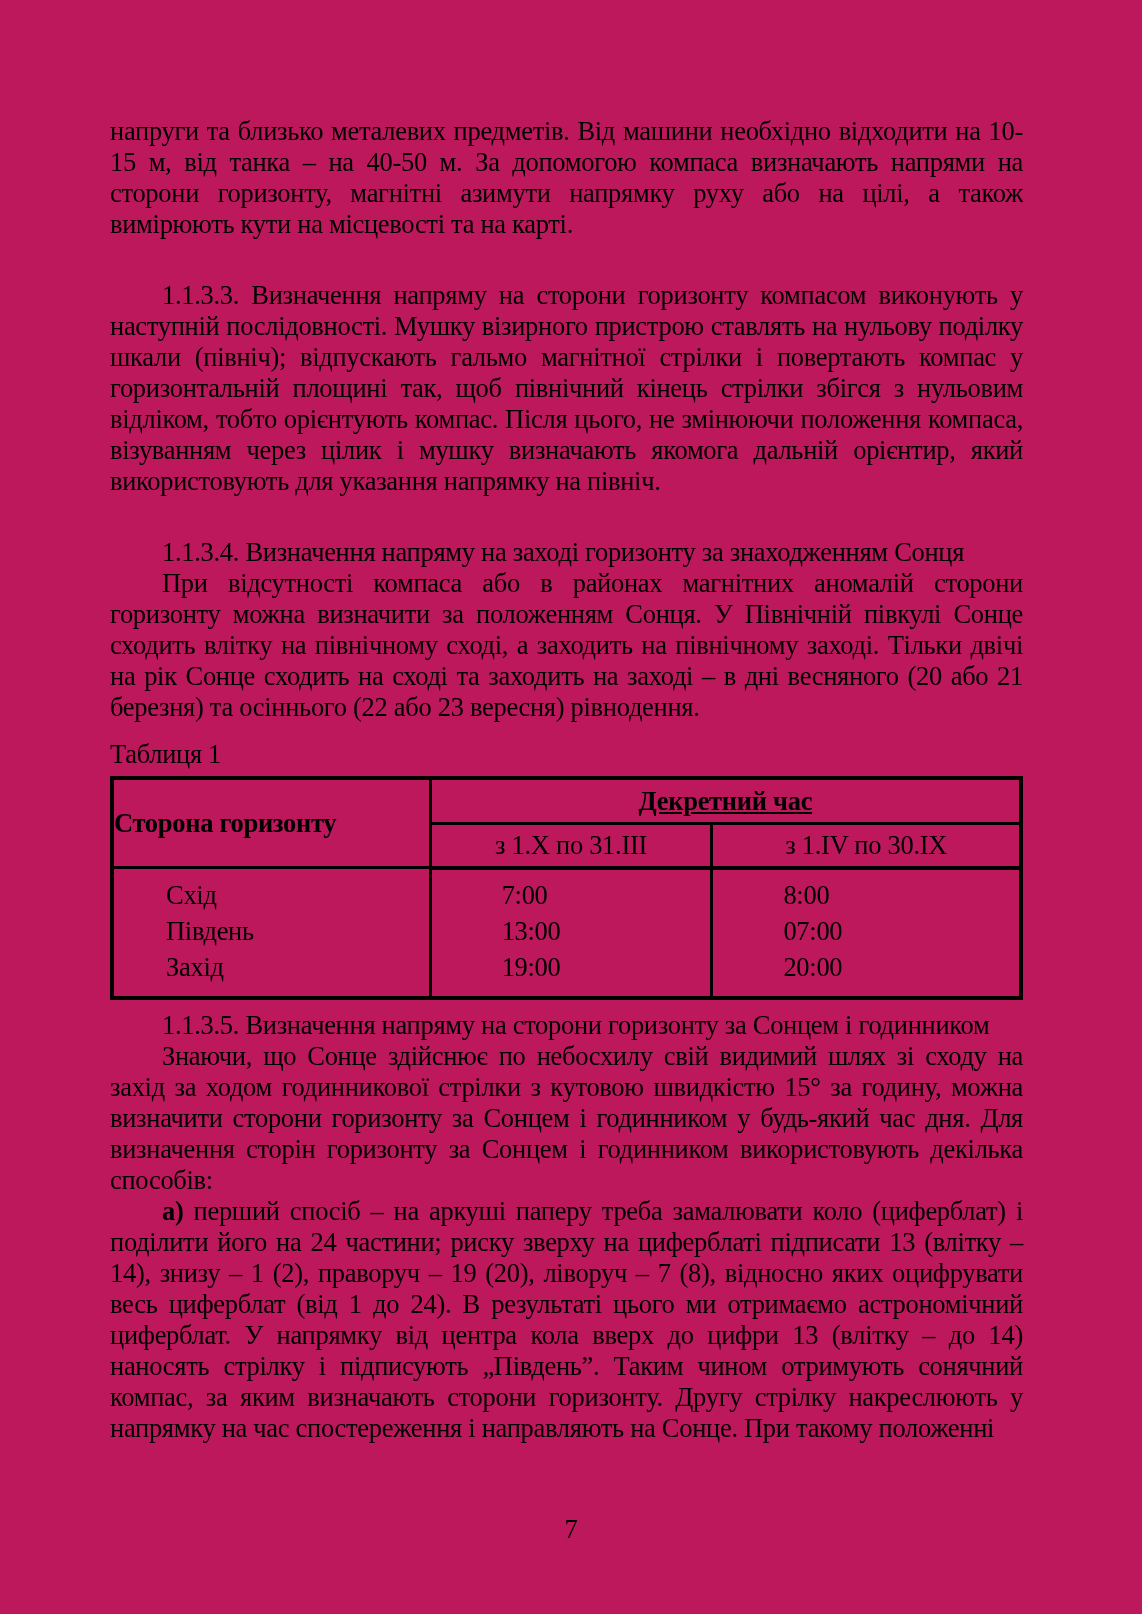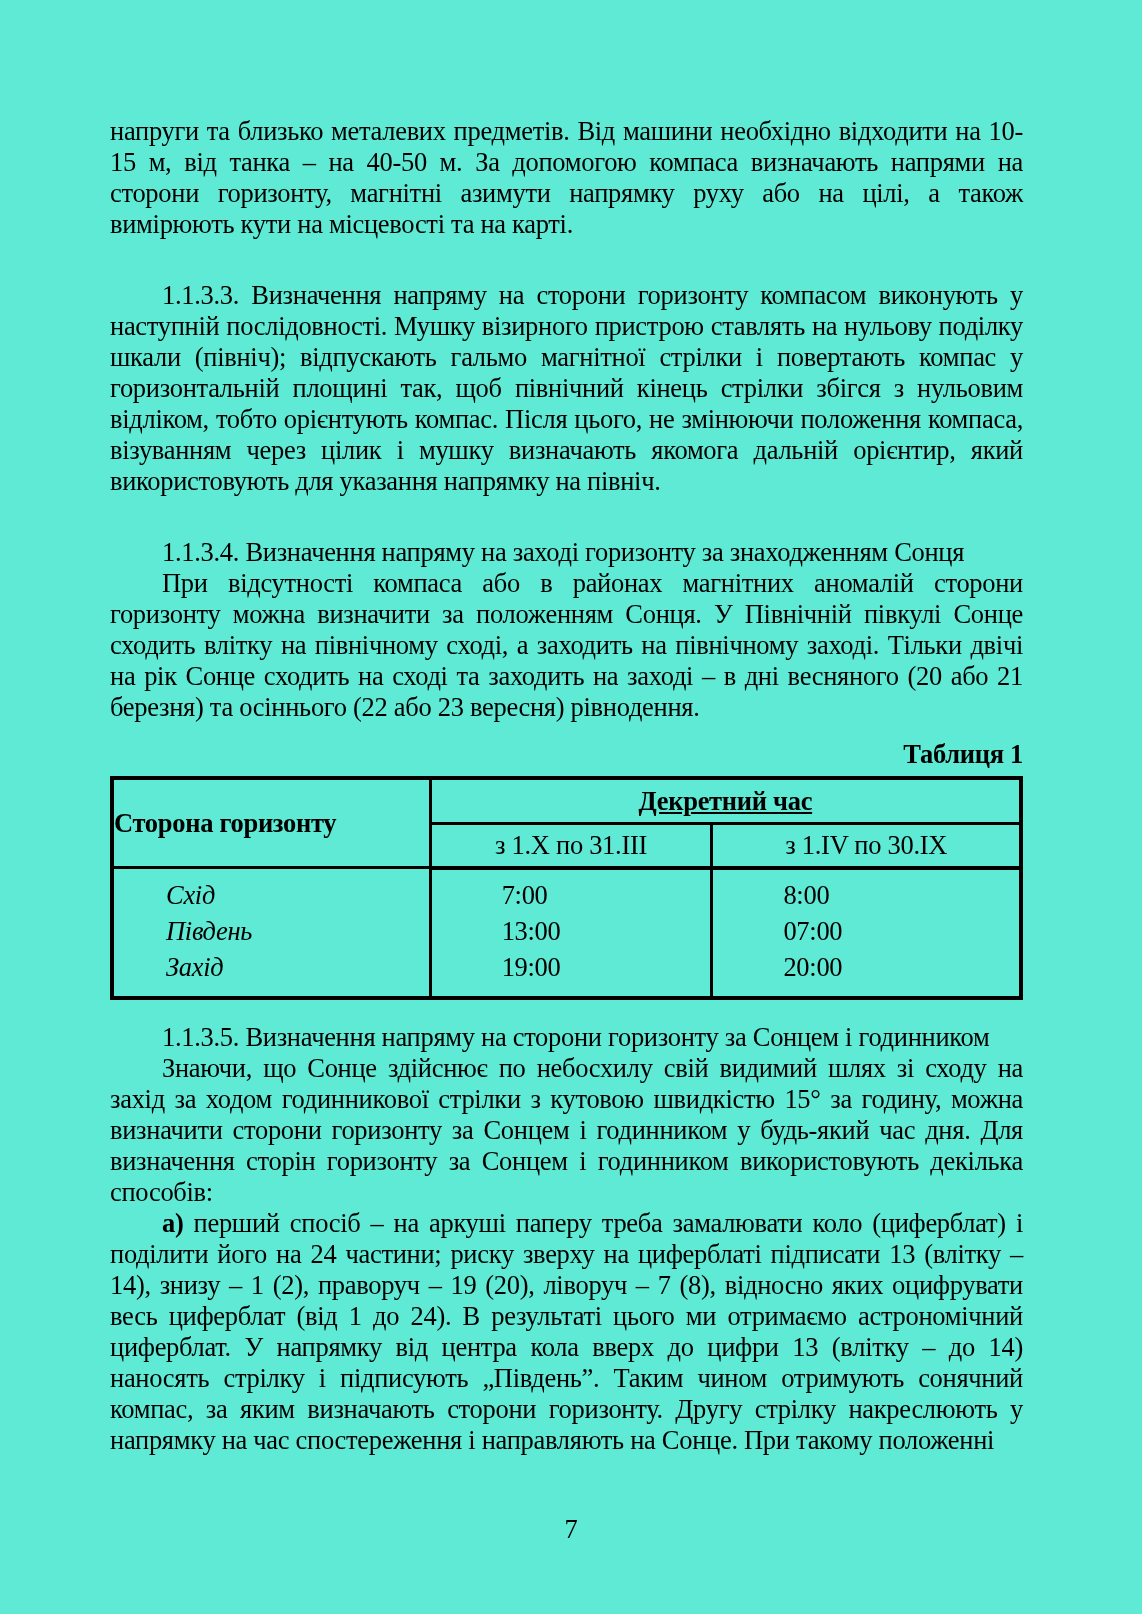--- a/index.html
+++ b/index.html
@@ -1,40 +1,40 @@
 <!DOCTYPE html>
 <html lang="uk"><head>
 <meta charset="utf-8">
 <style>
   html, body { margin: 0; padding: 0; background: #ffffff; }
   .page {
     position: relative;
     width: 1142px;
     height: 1614px;
     box-sizing: border-box;
-    background: #5eead4;
+    background: #be185d;
     color: #000000;
     font-family: "Liberation Serif", "DejaVu Serif", serif;
     font-size: 26.5px;
     line-height: 31px;
     letter-spacing: -0.3px;
     padding: 116px 119px 0 110px;
     overflow: hidden;
   }
   .para {
     margin: 0;
     text-align: justify;
     text-justify: inter-word;
   }
   .indent { text-indent: 52px; }
   .gap { margin-top: 40px; }
   .table-caption {
     margin: 16px 0 6px 0;
-    text-align: right;
-    font-weight: bold;
+    text-align: left;
+    font-weight: normal;
   }
   table.decree {
     width: 100%;
     border-collapse: collapse;
     border: 4px solid #000;
     table-layout: fixed;
   }
   table.decree td {
     border: 3px solid #000;
     padding: 0;
@@ -58,25 +58,25 @@
     text-align: center;
     height: 40px;
     border-bottom-width: 4px;
   }
   tr.trow td {
     border-top: 0;
     border-bottom: 0;
     height: 36px;
     vertical-align: middle;
   }
-  tr.trow td.c-side { padding-left: 52px; font-style: italic; }
+  tr.trow td.c-side { padding-left: 52px; }
   tr.trow td.c-time { padding-left: 70px; }
   tr.trow.first td { padding-top: 8px; }
   tr.trow.last td { padding-bottom: 10px; }
-  .after-table { margin-top: 22px; }
+  .after-table { margin-top: 10px; }
   .page-number {
     position: absolute;
     top: 1514px;
     left: 0;
     width: 100%;
     text-align: center;
     letter-spacing: 0;
   }
   b.lead { font-weight: bold; }
 </style>

